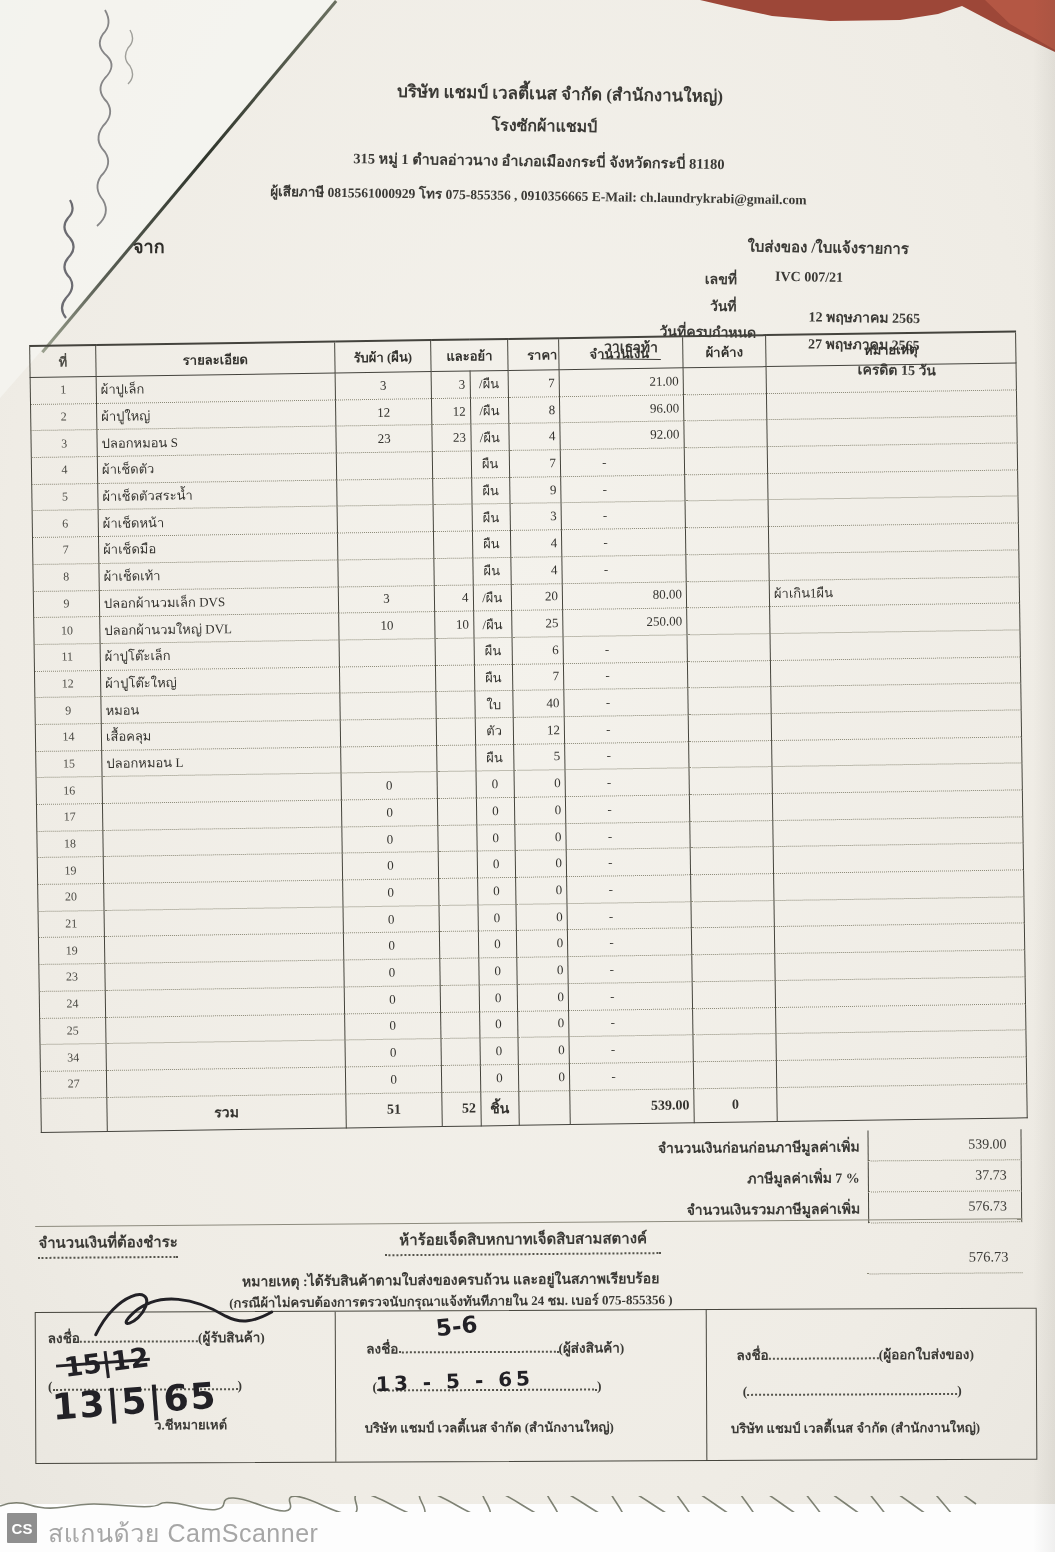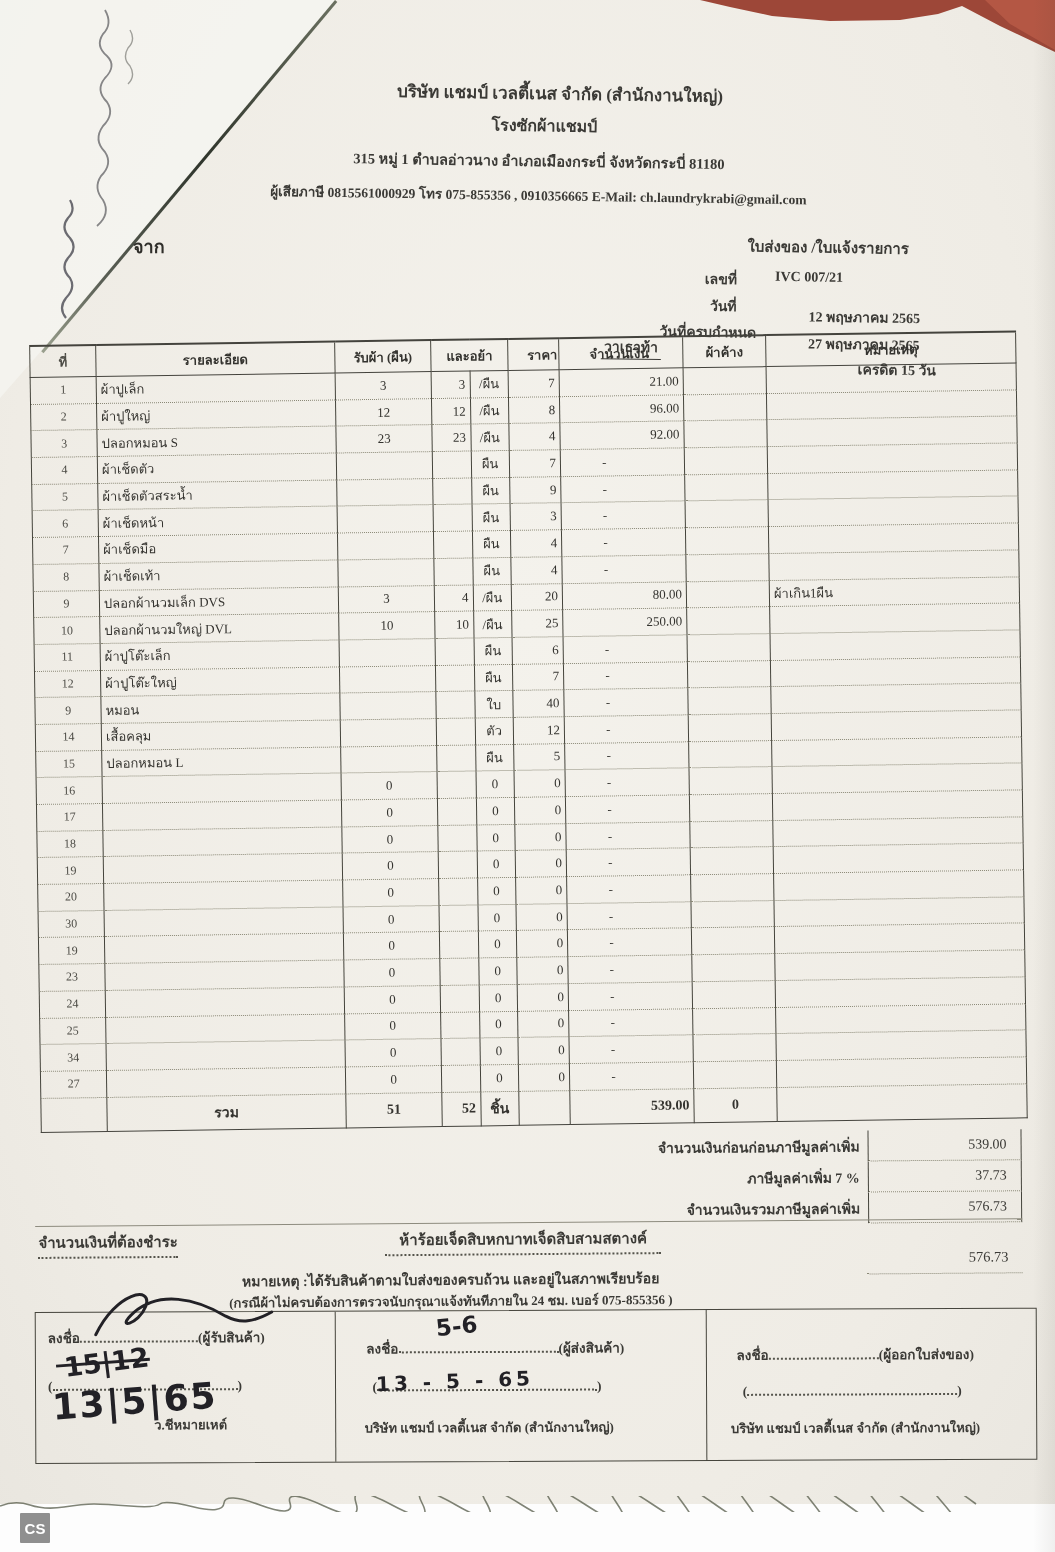--- a/index.html
+++ b/index.html
@@ -73,21 +73,21 @@
   .hw{font-family:"DejaVu Sans",sans-serif;color:#222126;}
   .hw-big{position:absolute;left:16px;top:68px;font-size:36px;font-weight:bold;letter-spacing:2px;transform:rotate(-4deg);}
   .hw-scratch{position:absolute;left:28px;top:34px;font-size:27px;font-weight:bold;transform:rotate(-7deg);}
   .hw-scratch::after{content:"";position:absolute;left:-8px;top:14px;width:110%;height:3px;background:#222126;transform:rotate(3deg);}
   .hw-sign2{position:absolute;left:100px;top:2px;font-size:23px;font-weight:bold;transform:rotate(-6deg);}
   .hw-date2{position:absolute;left:40px;top:58px;font-size:20px;font-weight:bold;letter-spacing:4px;transform:rotate(-2deg);}
   .sig-company{position:absolute;font-size:13px;font-weight:bold;white-space:nowrap;}
   
   .below-tear{position:absolute;left:0;top:1504px;width:1055px;height:48px;background:#fdfdfd;}
   .tear-svg{position:absolute;left:0;top:1496px;}
-  .cs-badge{position:absolute;left:20px;top:1513px;width:30px;height:30px;background:#8f8f8f;border-radius:1px;
+  .cs-badge{position:absolute;left:7px;top:1513px;width:30px;height:30px;background:#8f8f8f;border-radius:1px;
         color:#fff;font-family:"Liberation Sans",sans-serif;font-weight:bold;font-size:15px;
         display:flex;align-items:center;justify-content:center;}
   .cs-text{position:absolute;left:48px;top:1513px;font-family:"Liberation Sans",sans-serif;
         font-size:25px;color:#a6a6a6;letter-spacing:.5px;}
   .right-shadow{position:absolute;right:0;top:0;width:22px;height:100%;
         background:linear-gradient(to right, rgba(0,0,0,0), rgba(60,55,45,.07));}
 </style>
 </head>
 <body>
 
@@ -354,21 +354,21 @@
             <td class="c-desc"></td>
             <td class="c-recv">0</td>
             <td class="c-qty"></td>
             <td class="c-unit">0</td>
             <td class="c-price">0</td>
             <td class="c-amt" style="text-align: center; padding-right: 40px;">-</td>
             <td class="c-pend"></td>
             <td class="c-rem"></td>
           </tr>
           <tr>
-            <td class="c-no">30</td>
+            <td class="c-no">21</td>
             <td class="c-desc"></td>
             <td class="c-recv">0</td>
             <td class="c-qty"></td>
             <td class="c-unit">0</td>
             <td class="c-price">0</td>
             <td class="c-amt" style="text-align: center; padding-right: 40px;">-</td>
             <td class="c-pend"></td>
             <td class="c-rem"></td>
           </tr>
           <tr>
@@ -513,15 +513,16 @@
       </div>
 
     </div>
   </div>
 
   <div class="below-tear"></div>
   <svg class="tear-svg" width="1055" height="16">
     <path d="M0,10 q15,-6 30,-1 t34,2 t30,-3 t36,2 t30,-2 t34,3 t30,-4 t36,2 t30,-2 t34,3 t32,-3 t36,2 t30,-2 t34,2 t30,-3 t36,3 t30,-2 t34,2 t30,-3 t36,2 t30,-2 t34,3 t30,-3 t36,2 t30,-2 t34,2 t30,-2 t36,2 t30,-2 t34,2" stroke="#565b49" stroke-width="1.6" fill="none" opacity="0.75"></path>
   </svg>
   <div class="cs-badge">CS</div>
+  <div class="cs-text">สแกนด้วย CamScanner</div>
 
   <div class="right-shadow"></div>
 </div>
 
 </body></html>

